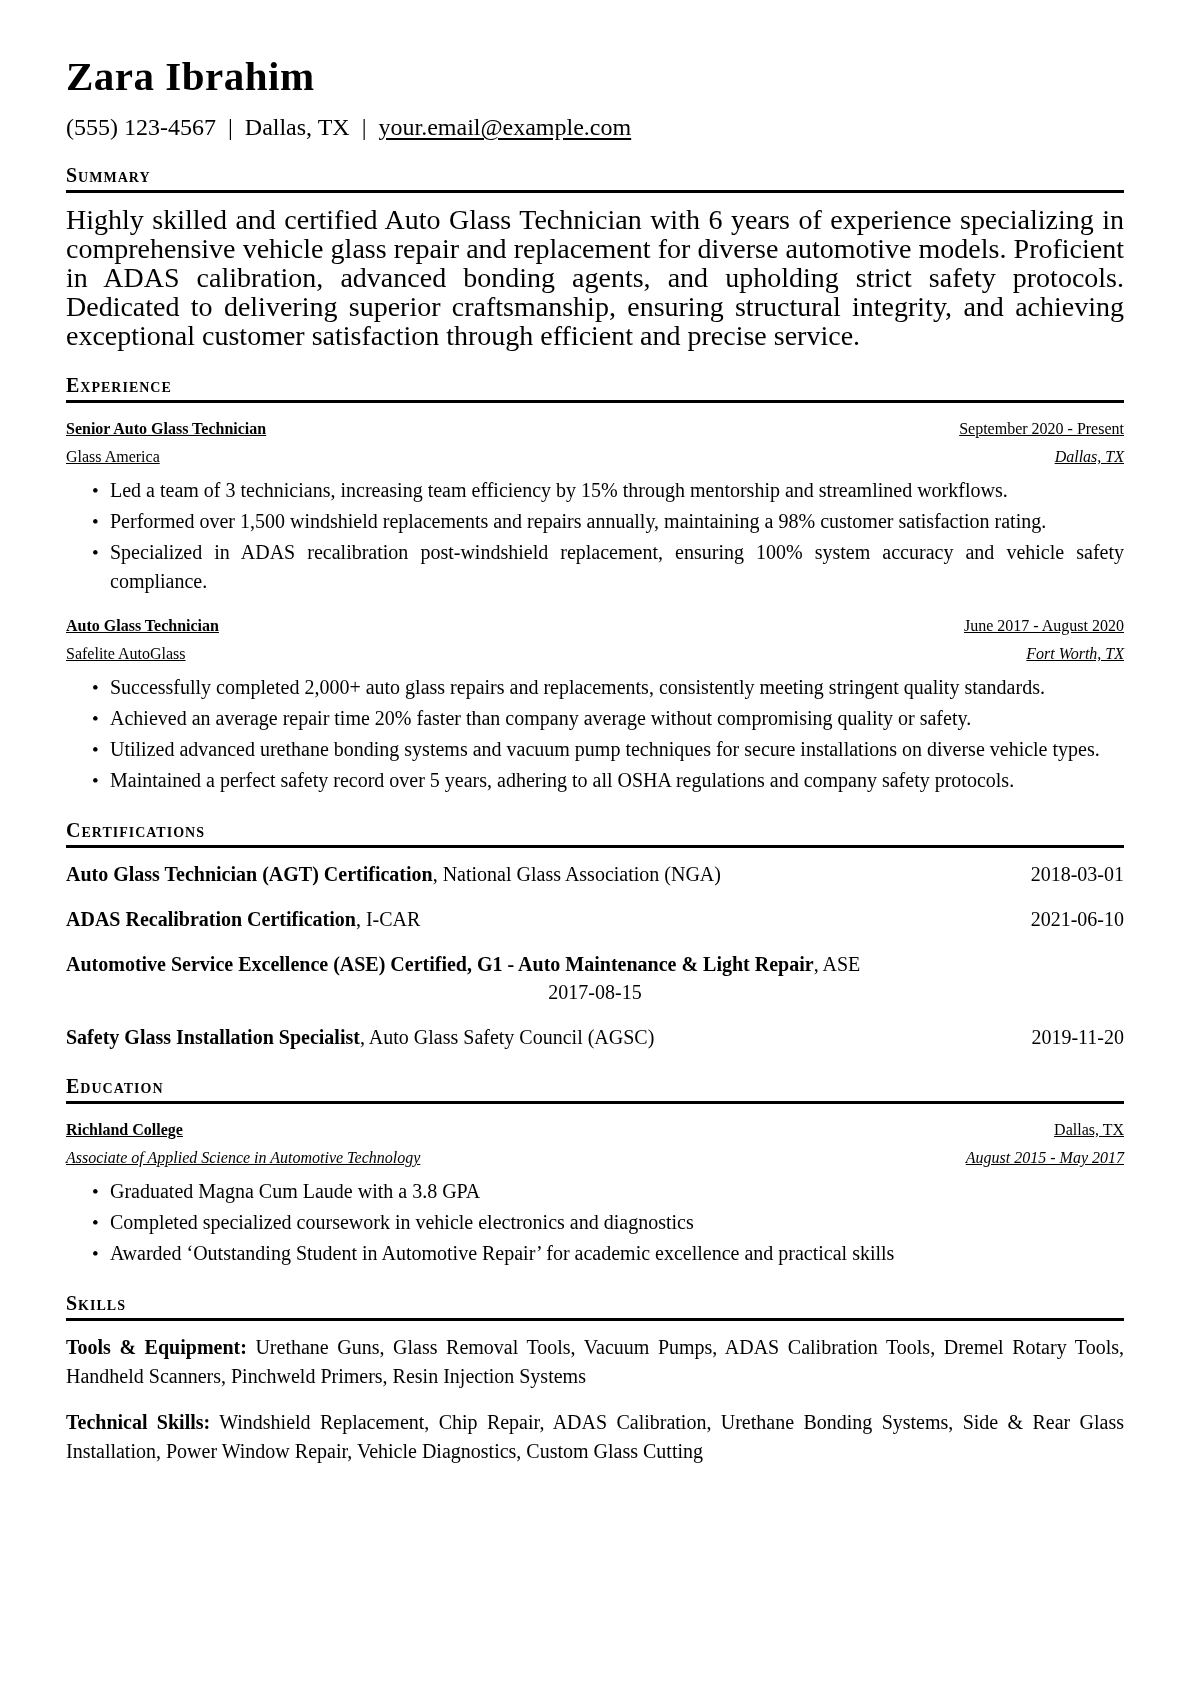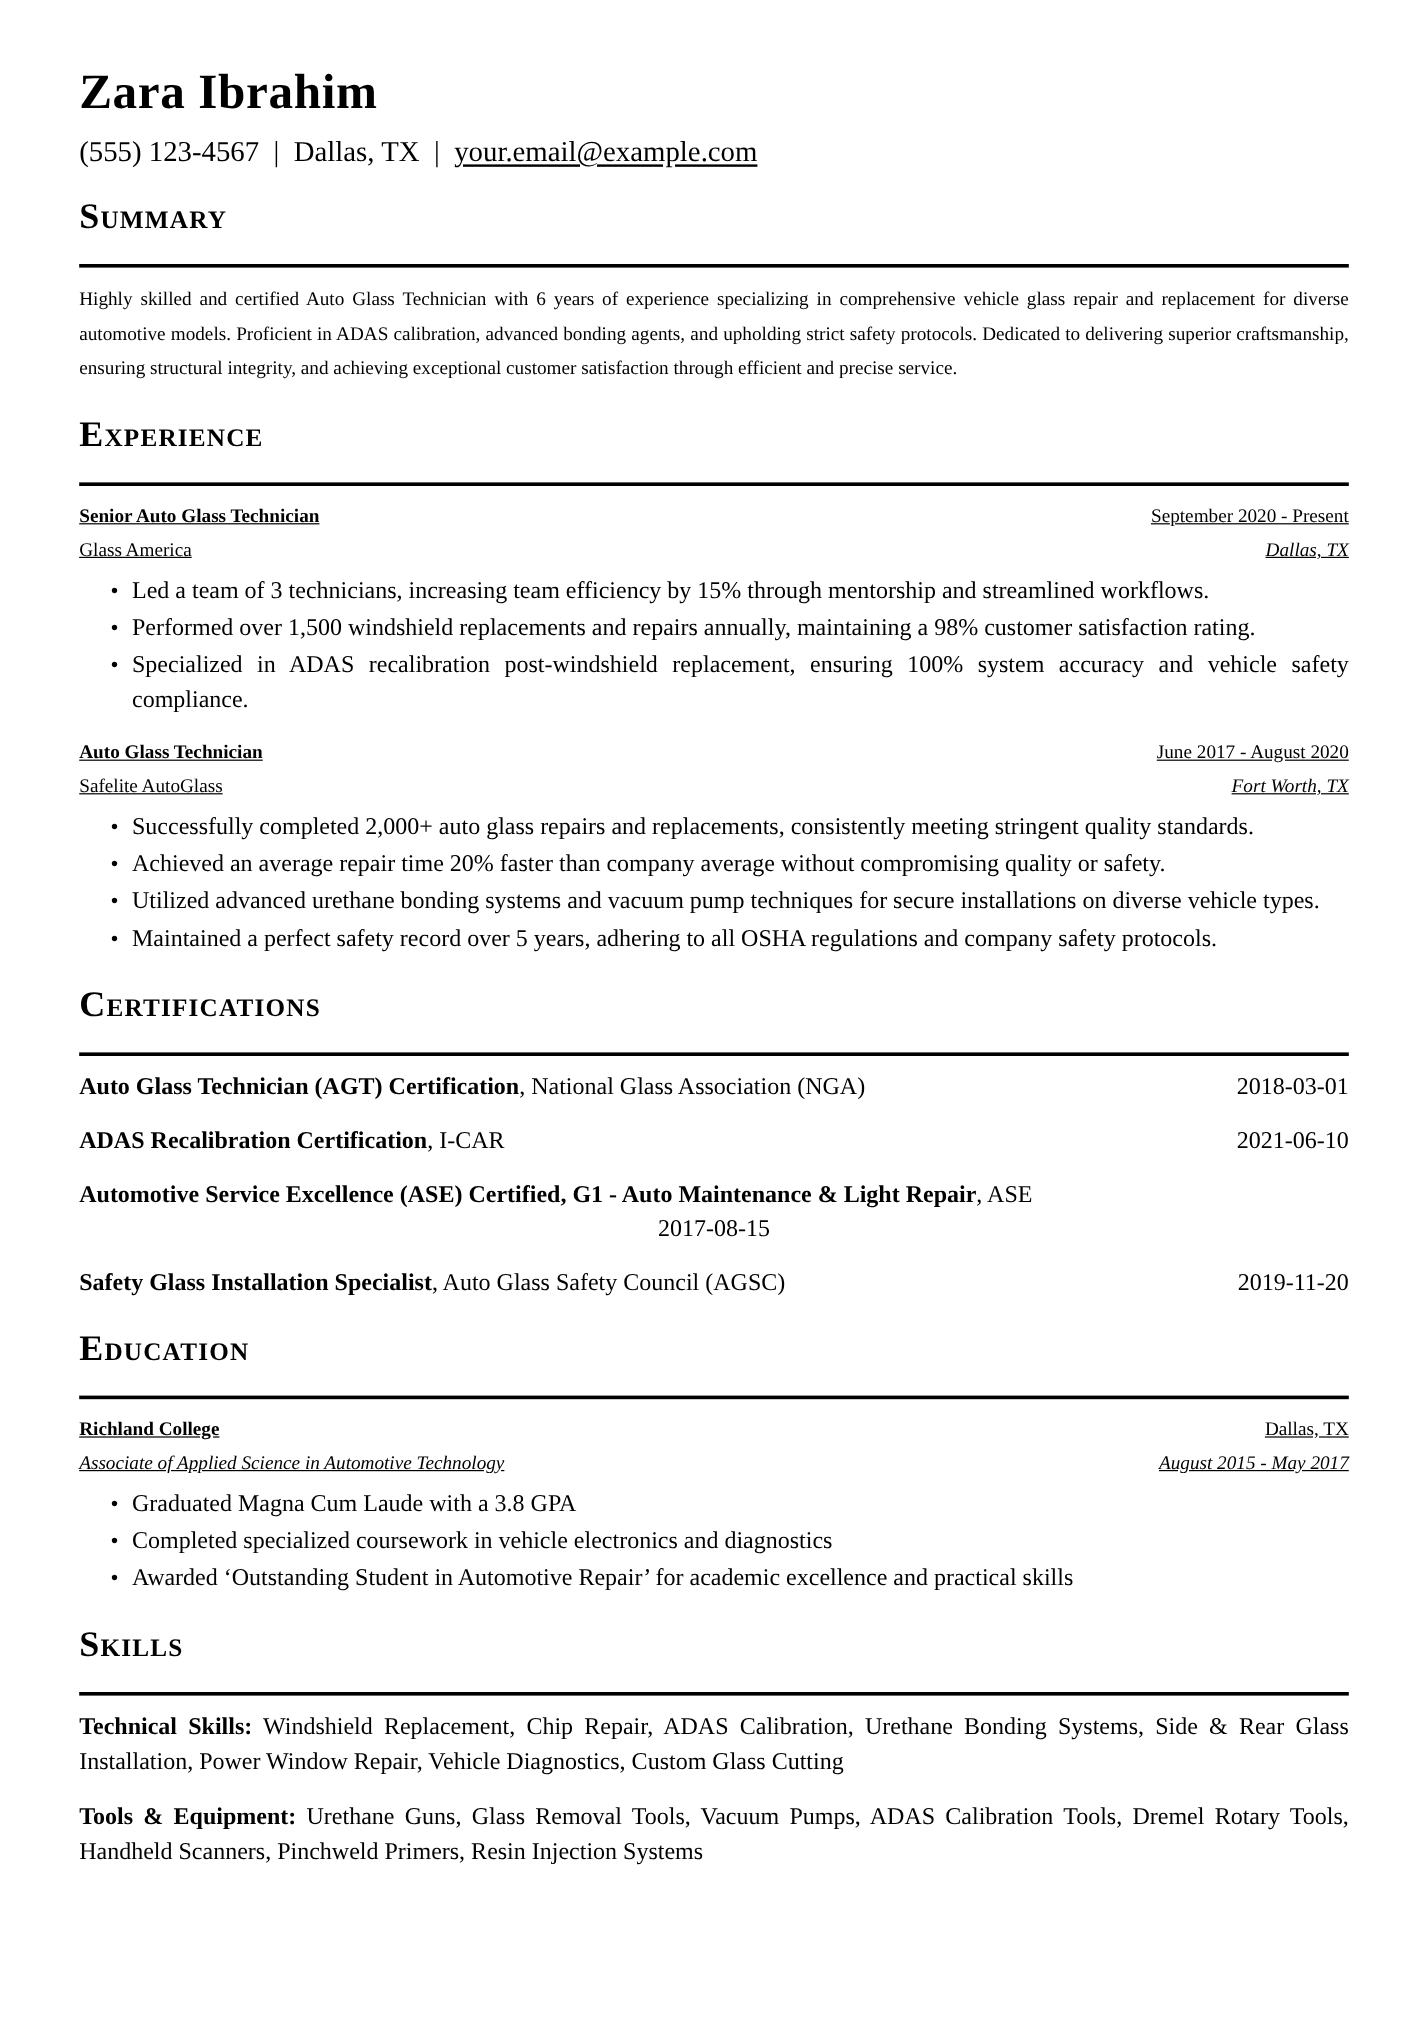--- a/index.html
+++ b/index.html
@@ -30,29 +30,29 @@
   .contact .sep { margin: 0 12px; }
   .contact a.email {
     color: #000000;
     text-decoration: underline;
     text-underline-offset: 3px;
   }
   
   h2.section-title {
     font-variant: small-caps;
     font-weight: 600;
-    font-size: 30px;
+    font-size: 20px;
     letter-spacing: 1px;
     margin-top: 24px;
-    padding-bottom: 22px;
+    padding-bottom: 3px;
     border-bottom: 3px solid #000000;
     margin-bottom: 12px;
   }
   .body-text {
-    font-size: 16px;
+    font-size: 28px;
     line-height: 29px;
     text-align: justify;
   }
   
   .entry { margin-top: 6px; }
   .entry + .entry { margin-top: 16px; }
   .entry-line {
     display: flex;
     justify-content: space-between;
     align-items: baseline;
@@ -200,17 +200,17 @@
       <ul class="bullets">
         <li>Graduated Magna Cum Laude with a 3.8 GPA</li>
         <li>Completed specialized coursework in vehicle electronics and diagnostics</li>
         <li>Awarded ‘Outstanding Student in Automotive Repair’ for academic excellence and practical skills</li>
       </ul>
     </div>
   </section>
 
   <section>
     <h2 class="section-title">Skills</h2>
+    <p class="skill-group"><span class="skill-label">Tools &amp; Equipment:</span><span> Urethane Guns, Glass Removal Tools, Vacuum Pumps, ADAS Calibration Tools, Dremel Rotary Tools, Handheld Scanners, Pinchweld Primers, Resin Injection Systems</span></p>
     <p class="skill-group"><span class="skill-label">Technical Skills:</span><span> Windshield Replacement, Chip Repair, ADAS Calibration, Urethane Bonding Systems, Side &amp; Rear Glass Installation, Power Window Repair, Vehicle Diagnostics, Custom Glass Cutting</span></p>
-    <p class="skill-group"><span class="skill-label">Tools &amp; Equipment:</span><span> Urethane Guns, Glass Removal Tools, Vacuum Pumps, ADAS Calibration Tools, Dremel Rotary Tools, Handheld Scanners, Pinchweld Primers, Resin Injection Systems</span></p>
   </section>
 
 </div>
 
 </body></html>

